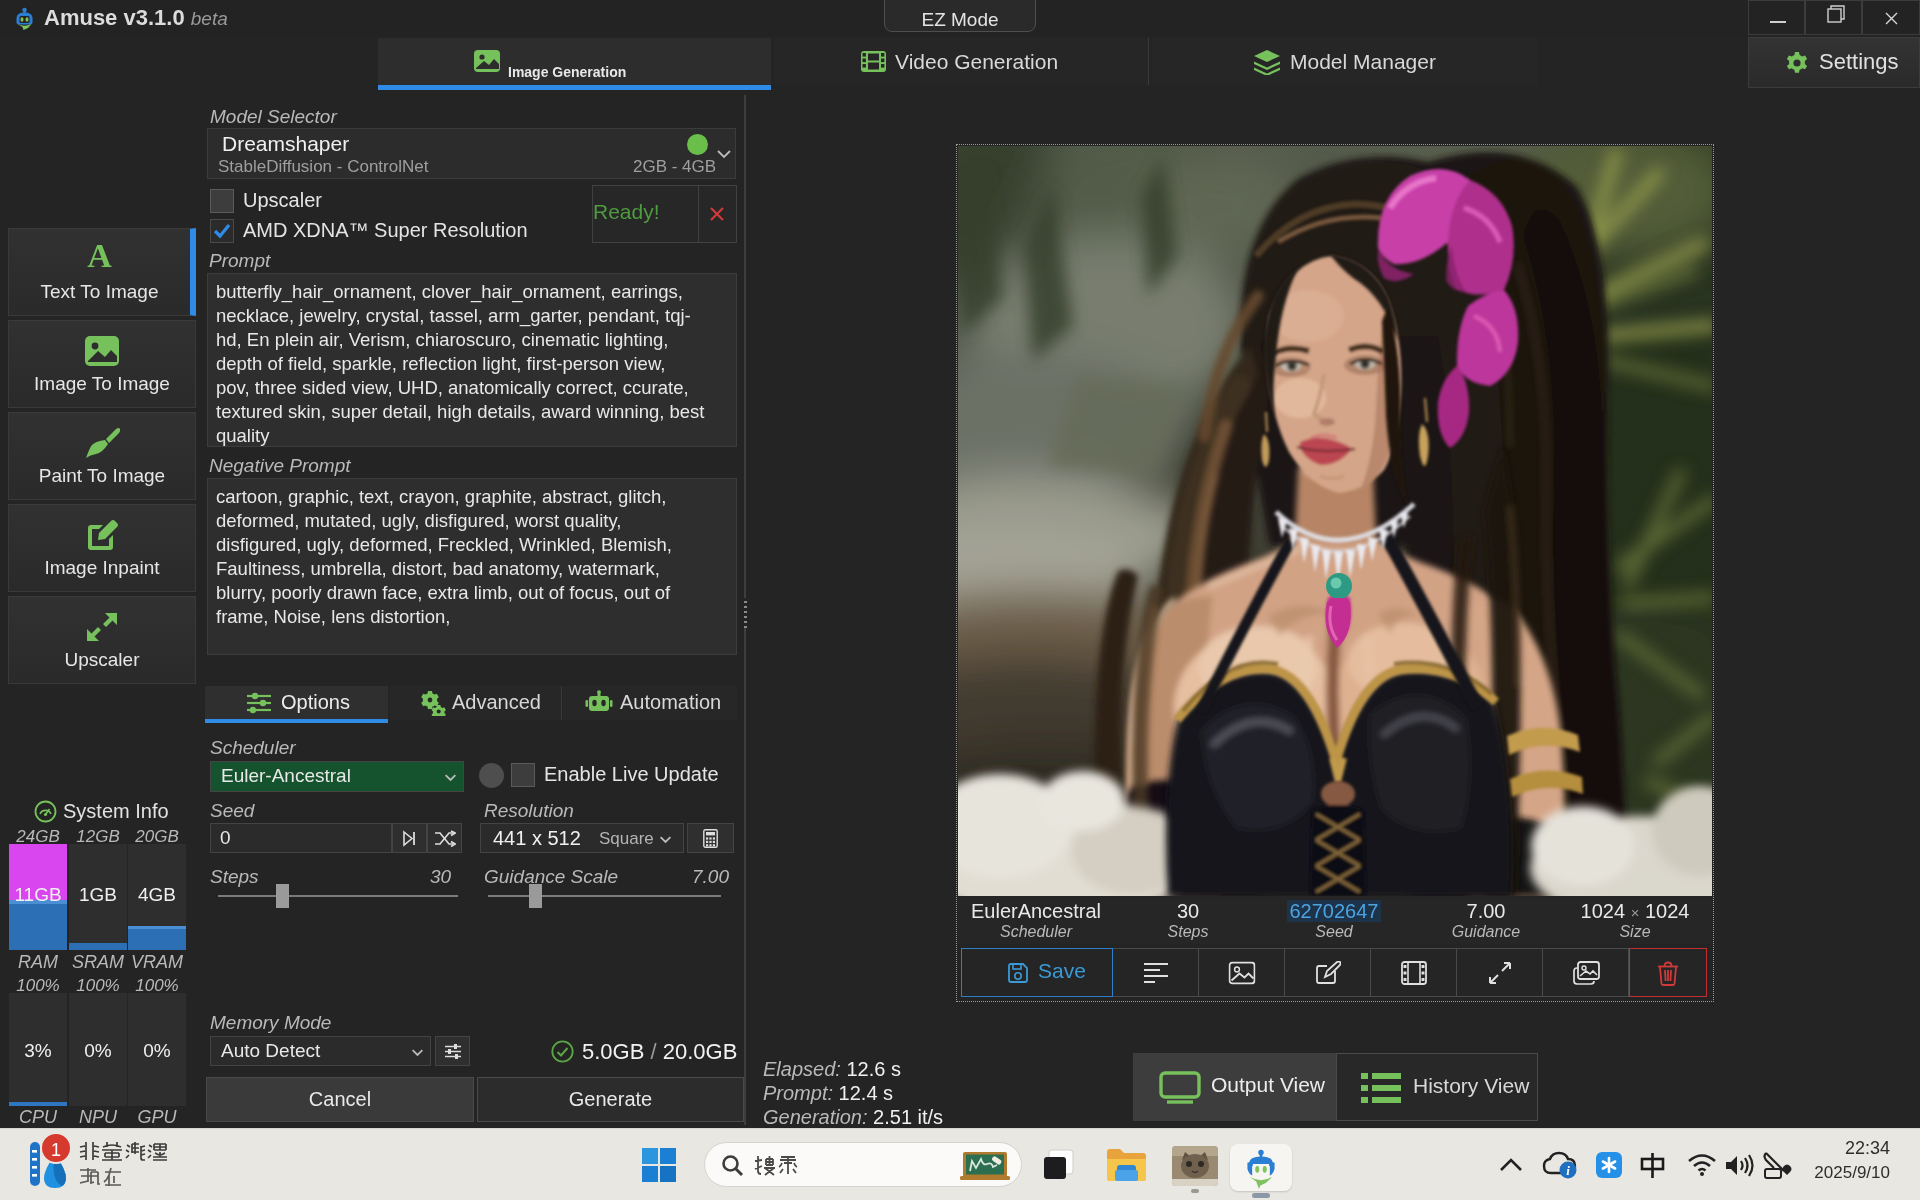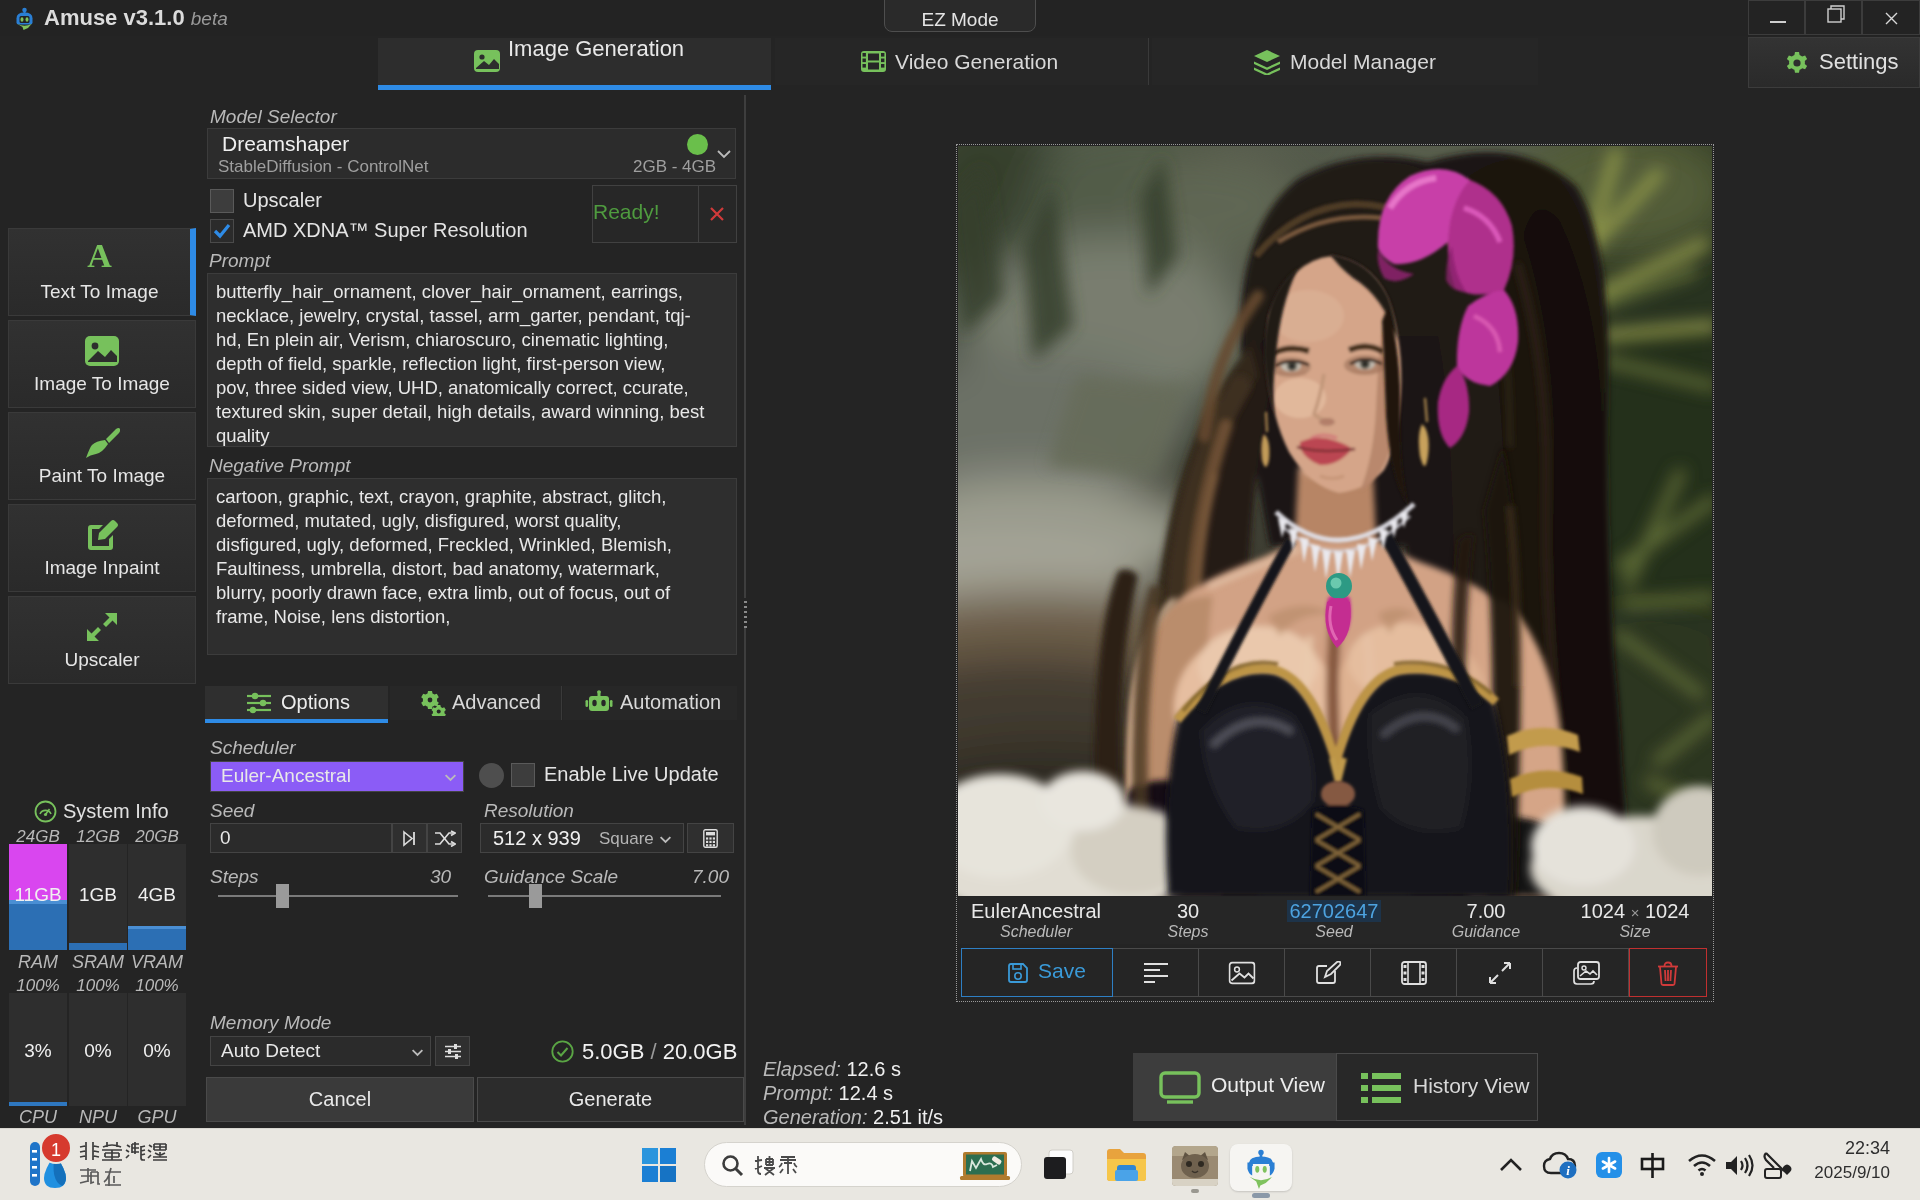--- a/index.html
+++ b/index.html
@@ -45,21 +45,21 @@
 
   <div class="abs" style="left:378px;top:38px;width:393px;height:47px;background:#2d2d2d;"></div>
   <div class="abs" style="left:378px;top:85px;width:393px;height:5px;background:#2e8be6;"></div>
   <div class="abs" style="left:775px;top:38px;width:374px;height:47px;background:#262626;border-right:1px solid #3a3a3a;"></div>
   <div class="abs" style="left:1152px;top:38px;width:386px;height:47px;background:#262626;"></div>
   <div class="abs" style="left:473px;top:48px;"><svg width="28" height="26" viewBox="0 0 28 26">
         <rect x="1" y="2" width="26" height="22" rx="4" fill="#77c15c"></rect>
         <circle cx="9" cy="9" r="2.6" fill="#2d2d2d"></circle>
         <path d="M3 20 L11 13 L16 17 L21 11 L26 16 L26 21 L3 21 Z" fill="#2d2d2d"></path>
       </svg></div>
-  <div class="abs" style="left:508px;top:36px;font-size:22px;color:#e8e8e8;">Image Generation</div>
+  <div class="abs" style="left:508px;top:64px;font-size:14px;color:#e8e8e8;font-weight:bold;">Image Generation</div>
   <div class="abs" style="left:860px;top:49px;"><svg width="27" height="25" viewBox="0 0 27 25">
         <rect x="1" y="2" width="25" height="21" rx="3" fill="#77c15c"></rect>
         <rect x="2.5" y="4" width="3.4" height="3.6" fill="#262626"></rect>
         <rect x="2.5" y="9.5" width="3.4" height="3.6" fill="#262626"></rect>
         <rect x="2.5" y="15" width="3.4" height="3.6" fill="#262626"></rect>
         <rect x="21" y="4" width="3.4" height="3.6" fill="#262626"></rect>
         <rect x="21" y="9.5" width="3.4" height="3.6" fill="#262626"></rect>
         <rect x="21" y="15" width="3.4" height="3.6" fill="#262626"></rect>
         <rect x="8" y="4.5" width="11" height="7" fill="#262626"></rect>
         <rect x="8" y="13.5" width="11" height="7" fill="#262626"></rect>
@@ -233,21 +233,21 @@
           <rect x="4" y="6" width="20" height="15" rx="3"></rect>
           <rect x="0.5" y="10" width="2.6" height="7" rx="1.3"></rect>
           <rect x="24.9" y="10" width="2.6" height="7" rx="1.3"></rect>
         </g>
         <ellipse cx="9.5" cy="13" rx="2.2" ry="3.2" fill="#272727"></ellipse>
         <ellipse cx="18.5" cy="13" rx="2.2" ry="3.2" fill="#272727"></ellipse>
       </svg>
     <div class="abs" style="left:620px;top:691px;font-size:20px;color:#d8d8d8;">Automation</div>
 
     <div class="abs lbl" style="left:210px;top:737px;font-size:19px;">Scheduler</div>
-    <div class="abs" style="left:210px;top:761px;width:254px;height:31px;background:#8b5cf6;border:1px solid #444;">
+    <div class="abs" style="left:210px;top:761px;width:254px;height:31px;background:#14532d;border:1px solid #444;">
       <div class="abs" style="left:10px;top:3px;font-size:19px;color:#e8e8e8;">Euler-Ancestral</div>
       <svg class="abs" style="left:233px;top:9px;" width="13" height="13" viewBox="0 0 16 16">
           <path d="M2 5 L8 11 L14 5" fill="none" stroke="#bbb" stroke-width="2.2"></path>
         </svg>
     </div>
     <div class="abs" style="left:479px;top:763px;width:25px;height:25px;border-radius:50%;background:#4e4e4e;"></div>
     <div class="abs" style="left:511px;top:763px;width:24px;height:24px;background:#3d3d3d;border:1px solid #5a5a5a;"></div>
     <div class="abs" style="left:544px;top:763px;font-size:20px;color:#e4e4e4;">Enable Live Update</div>
 
     <div class="abs lbl" style="left:210px;top:800px;font-size:19px;">Seed</div>
@@ -265,21 +265,21 @@
           <g stroke="#ddd" stroke-width="1.7" fill="none">
             <path d="M1 3 L6 3 L15 14 L19 14"></path>
             <path d="M1 14 L6 14 L15 3 L19 3"></path>
             <path d="M17 1 L21 3 L17 5.5"></path>
             <path d="M17 11.5 L21 14 L17 16.5"></path>
           </g>
         </svg>
     </div>
     <div class="abs lbl" style="left:484px;top:800px;font-size:19px;">Resolution</div>
     <div class="abs" style="left:480px;top:823px;width:204px;height:30px;background:#2b2b2b;border:1px solid #444;">
-      <div class="abs" style="left:12px;top:3px;font-size:20px;color:#f0f0f0;">512 x 939</div>
+      <div class="abs" style="left:12px;top:3px;font-size:20px;color:#f0f0f0;">441 x 512</div>
       <div class="abs" style="left:118px;top:5px;font-size:17px;color:#b4b4b4;">Square</div>
       <svg class="abs" style="left:178px;top:9px;" width="13" height="13" viewBox="0 0 16 16">
           <path d="M2 5 L8 11 L14 5" fill="none" stroke="#bbb" stroke-width="2.2"></path>
         </svg>
     </div>
     <div class="abs" style="left:687px;top:823px;width:47px;height:30px;background:#2f2f2f;border:1px solid #444;">
       <svg class="abs" style="left:15px;top:5px;" width="15" height="19" viewBox="0 0 15 19">
           <rect x="0.8" y="0.8" width="13.4" height="17.4" rx="1.5" fill="none" stroke="#ddd" stroke-width="1.4"></rect>
           <rect x="3" y="3" width="9" height="3.4" fill="#ddd"></rect>
           <g fill="#ddd">

